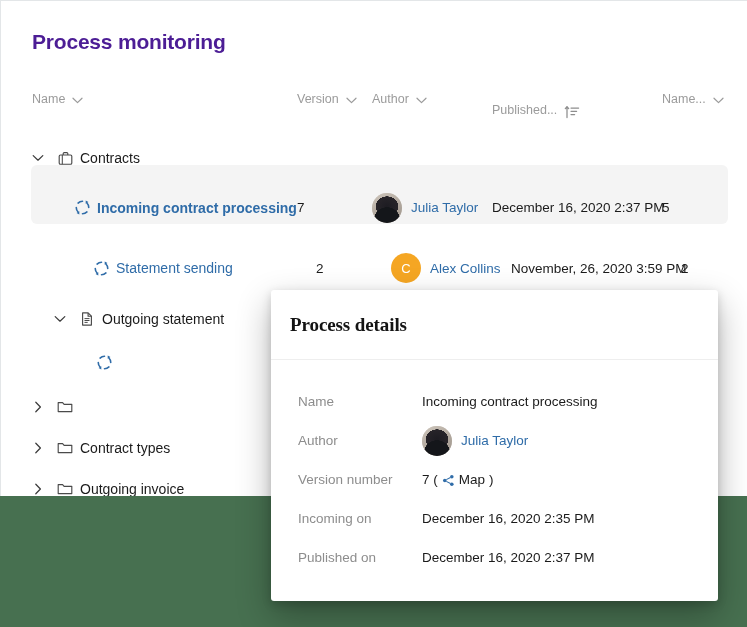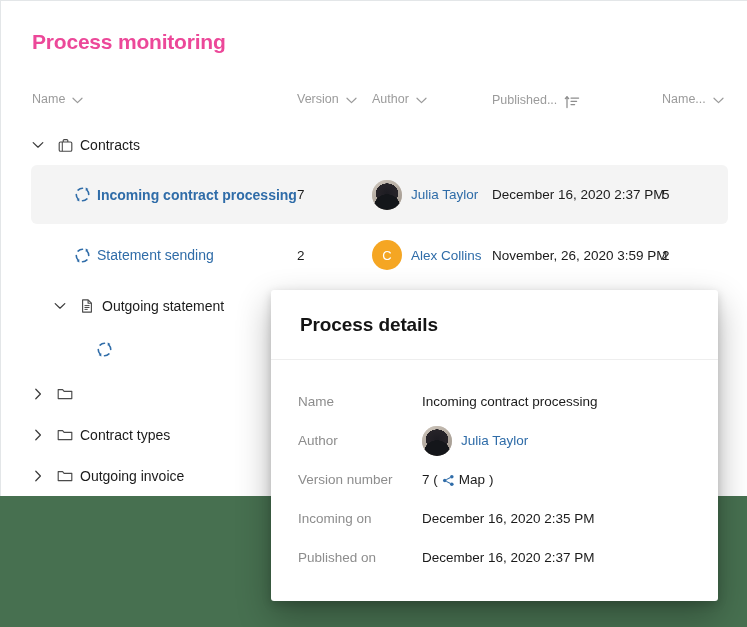--- a/index.html
+++ b/index.html
@@ -25,21 +25,21 @@
     border-top: 1px solid #e3e6e8;
     border-left: 1px solid #e3e6e8;
     overflow: hidden;
   }
 
   #page-title {
     position: absolute;
     left: 31px; top: 29px;
     font-size: 21px;
     font-weight: bold;
-    color: #ec4899;
+    color: #4c1d95;
     letter-spacing: -0.2px;
   }
 
   
   #table-header {
     position: absolute;
     left: 0; top: 88px;
     width: 747px; height: 24px;
   }
   .col-head {
@@ -55,21 +55,21 @@
   .col-head .chev {
     display: inline-block;
     width: 11px; height: 7px;
     position: relative;
     top: 1px;
   }
   .col-head .chev svg { display:block; }
   #col-name     { left: 31px;  top: 3px; }
   #col-version  { left: 296px; top: 3px; }
   #col-author   { left: 371px; top: 3px; }
-  #col-published{ left: 491px; top: 3px; }
+  #col-published{ left: 491px; top: 13px; }
   #col-activity { left: 661px; top: 3px; }
   .sort-icon { display:inline-block; width:16px; height:16px; position:relative; top:2px; }
   .sort-icon svg { display:block; }
 
   
   #tree {
     position: absolute;
     left: 0; top: 124px;
     width: 747px;
   }
@@ -79,21 +79,21 @@
   }
   .row-hl {
     position: absolute;
     left: 30px; top: 0;
     width: 697px; height: 59px;
     background: #f4f4f4;
     border-radius: 6px;
   }
   .row-inner {
     position: absolute;
-    left: 0; top: 0;
+    left: 0; top: 13px;
     width: 642px; height: 100%;
     display: flex;
     align-items: center;
   }
   .twisty {
     position: absolute;
     width: 14px; height: 14px;
     color: #3c3c3c;
     cursor: pointer;
     display: flex; align-items: center; justify-content: center;
@@ -166,21 +166,22 @@
     border-radius: 3px;
     box-shadow: 0 14px 34px rgba(0,0,0,0.30), 0 3px 10px rgba(0,0,0,0.16);
     overflow: hidden;
     z-index: 20;
   }
   #details-header {
     height: 70px;
     border-bottom: 1px solid #eeeeee;
     display: flex;
     align-items: center;
-    padding-left: 29px;
+    padding-left: 19px;
+    font-family: Liberation Serif, serif;
   }
   #details-title {
     font-size: 19px;
     font-weight: bold;
     color: #141414;
     letter-spacing: -0.1px;
   }
   #details-body { padding: 22px 0 0 0; }
   .d-row {
     display: flex;
@@ -304,21 +305,21 @@
         <span class="cell cell-version">7</span>
         <span class="cell cell-author">
           <span class="avatar avatar-photo"></span>
           <span class="author-name">Julia Taylor</span>
         </span>
         <span class="cell cell-published">December 16, 2020 2:37 PM</span>
         <span class="cell cell-activity">5</span>
       </div>
     </div>
 
-    <div class="row" style="height:60px;">
+    <div class="row" style="height:60px;margin-left:19px;">
       <div class="row-inner" style="height:60px;">
         <span class="node-icon" style="left:72px;">
           <svg width="17" height="17" viewBox="0 0 18 18">
             <g fill="none" stroke="#2f6ca8" stroke-width="1.7" stroke-linecap="round">
               <path d="M4.3 4.3 A6.6 6.6 0 0 1 9 2.4"></path>
               <path d="M13.7 4.3 A6.6 6.6 0 0 1 15.6 9"></path>
               <path d="M13.7 13.7 A6.6 6.6 0 0 1 9 15.6"></path>
               <path d="M4.3 13.7 A6.6 6.6 0 0 1 2.4 9"></path>
             </g>
             <path d="M12.4 1.6 L15.3 3.3 L12.4 5.1 Z" fill="#2f6ca8"></path>

